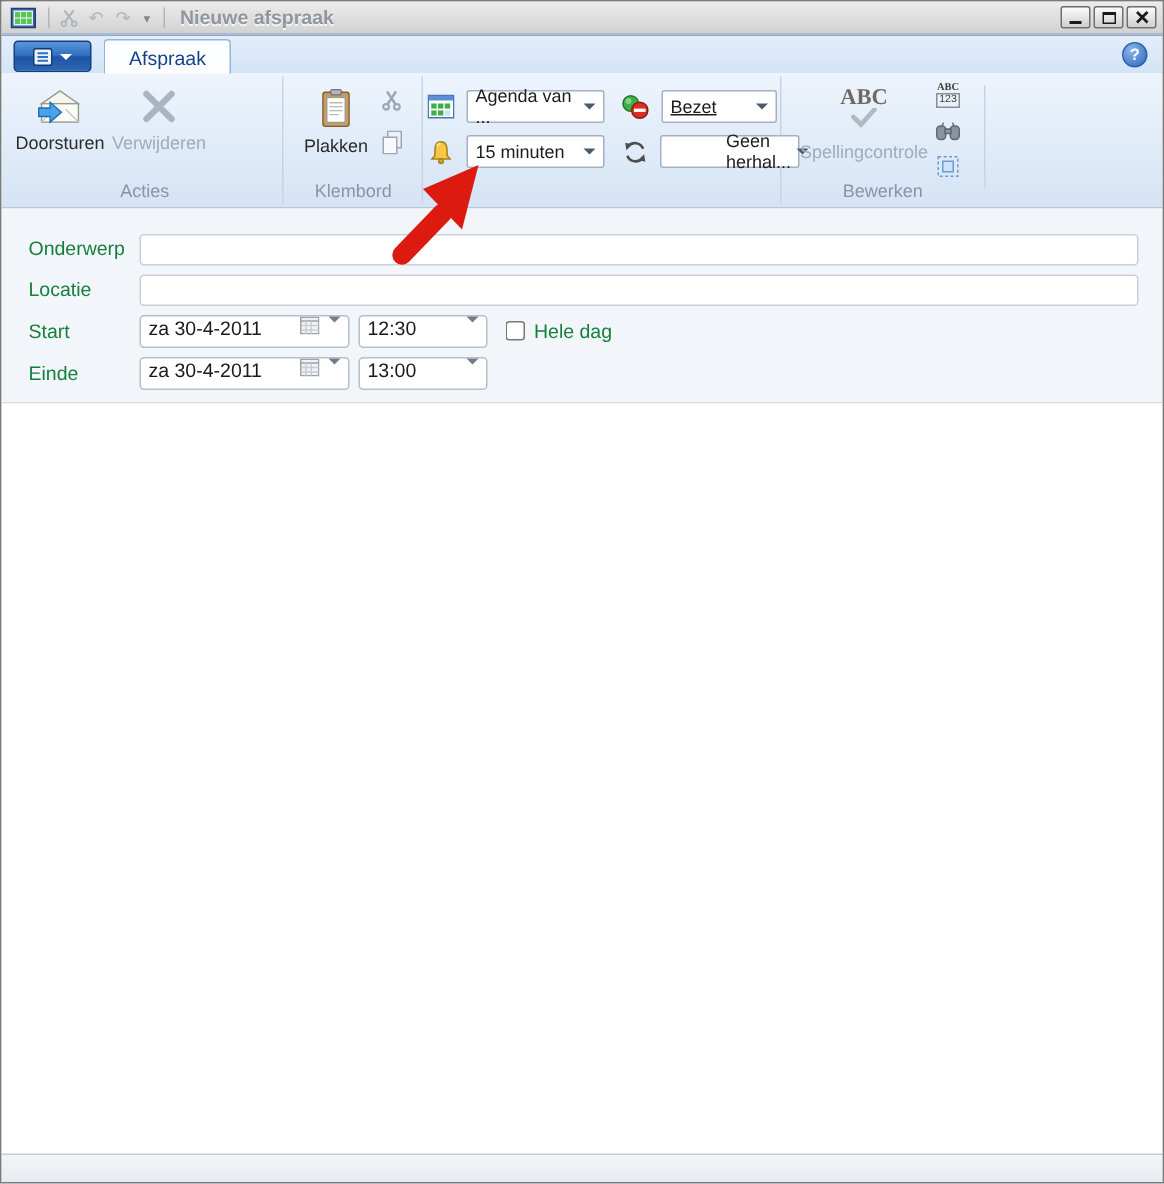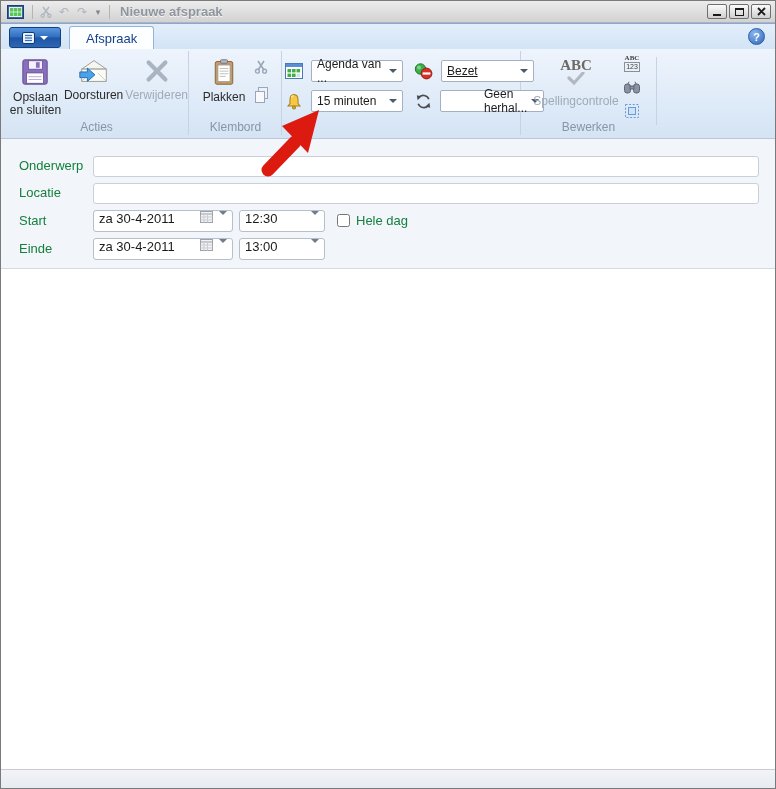--- a/index.html
+++ b/index.html
@@ -158,31 +158,20 @@
     </div>
     <div class="help-btn">
       <span>?</span>
     </div>
   </div>
 
   <div class="ribbon">
 
     <div class="group" style="left:4px; width:184px;">
       <div style="display:flex; gap:2px; padding-left:4px;">
-        <div class="bigbtn" style="width:60px;">
-          <svg width="30" height="30" viewBox="0 0 32 32">
-            <rect x="3" y="3" width="26" height="26" rx="2" fill="#8a6fbe" stroke="#5f4a8c"></rect>
-            <rect x="9" y="4" width="15" height="9" fill="#f4f2fa" stroke="#5f4a8c" stroke-width="0.8"></rect>
-            <rect x="17" y="5.5" width="4" height="6" fill="#8a6fbe"></rect>
-            <rect x="7" y="17" width="18" height="11" fill="#fff" stroke="#5f4a8c" stroke-width="0.8"></rect>
-            <line x1="9" y1="21" x2="23" y2="21" stroke="#b9a9d6"></line>
-            <line x1="9" y1="24" x2="23" y2="24" stroke="#b9a9d6"></line>
-          </svg>
-          <span class="lbl">Opslaan en sluiten</span>
-        </div>
         <div class="bigbtn" style="width:62px;">
           <svg width="34" height="28" viewBox="0 0 36 28">
             <polygon points="5,12 18,3 31,12" fill="#f6f6f1" stroke="#9a9a90"></polygon>
             <rect x="5" y="12" width="26" height="13" fill="#fbfbf8" stroke="#9a9a90"></rect>
             <polyline points="5,25 14,16" fill="none" stroke="#c9c9c0"></polyline>
             <polyline points="31,25 22,16" fill="none" stroke="#c9c9c0"></polyline>
             <polygon points="3,15 11,15 11,11 19,18 11,25 11,21 3,21" fill="#4aa3e8" stroke="#1d6db3"></polygon>
           </svg>
           <span class="lbl">Doorsturen</span>
         </div>
@@ -244,42 +233,42 @@
         <div class="combo" style="width:92px;">
           <span>Agenda van ...</span>
           <span class="tri"></span>
         </div>
         <svg width="19" height="17" viewBox="0 0 19 17" style="margin-left:3px;">
           <circle cx="6.5" cy="6" r="5.2" fill="#3fae49" stroke="#1f7a2a"></circle>
           <circle cx="5" cy="4.4" r="2" fill="#8fdd96" opacity="0.8"></circle>
           <circle cx="12.5" cy="10.5" r="5.4" fill="#d93025" stroke="#8f1b14"></circle>
           <rect x="8.6" y="9.4" width="7.8" height="2.2" fill="#fff"></rect>
         </svg>
-        <div class="combo" style="width:93px;text-decoration:underline;">
+        <div class="combo" style="width:77px;text-decoration:underline;">
           <span>Bezet</span>
           <span class="tri"></span>
         </div>
       </div>
       <div class="opt-row" style="top:38px;">
         <svg width="18" height="17" viewBox="0 0 16 16">
           <path d="M8 1.5 C5.2 1.5 4.2 4 4.2 6.8 L4.2 10 L2.4 12.2 L13.6 12.2 L11.8 10 L11.8 6.8 C11.8 4 10.8 1.5 8 1.5 Z" fill="#f7c843" stroke="#a8821e"></path>
           <path d="M5.4 4.2 C5.9 3 6.8 2.4 7.6 2.4" fill="none" stroke="#fde9a8" stroke-width="1.1"></path>
           <circle cx="8" cy="13.6" r="1.4" fill="#e0a92a" stroke="#a8821e"></circle>
         </svg>
         <div class="combo" style="width:92px;">
           <span>15 minuten</span>
           <span class="tri"></span>
         </div>
         <svg width="17" height="17" viewBox="0 0 17 17" style="margin-left:4px;">
           <path d="M13.8 6.2 A6 6 0 0 0 3.6 4.6" fill="none" stroke="#4d4d4d" stroke-width="1.7"></path>
           <polygon points="1.8,2.2 6.4,3.4 2.6,7.2" fill="#4d4d4d"></polygon>
           <path d="M3.2 10.8 A6 6 0 0 0 13.4 12.4" fill="none" stroke="#4d4d4d" stroke-width="1.7"></path>
           <polygon points="15.2,14.8 10.6,13.6 14.4,9.8" fill="#4d4d4d"></polygon>
         </svg>
-        <div class="combo" style="width:104px;padding-left:43px;">
+        <div class="combo" style="width:93px;padding-left:43px;">
           <span>Geen herhal...</span>
           <span class="tri"></span>
         </div>
       </div>
     </div>
 
     <div class="group" style="left:524px; width:127px; border-right:none;">
       <div style="display:flex; padding-left:6px;">
         <div class="bigbtn disabled" style="width:90px;">
           <div style="height:34px; display:flex; flex-direction:column; align-items:center;">

